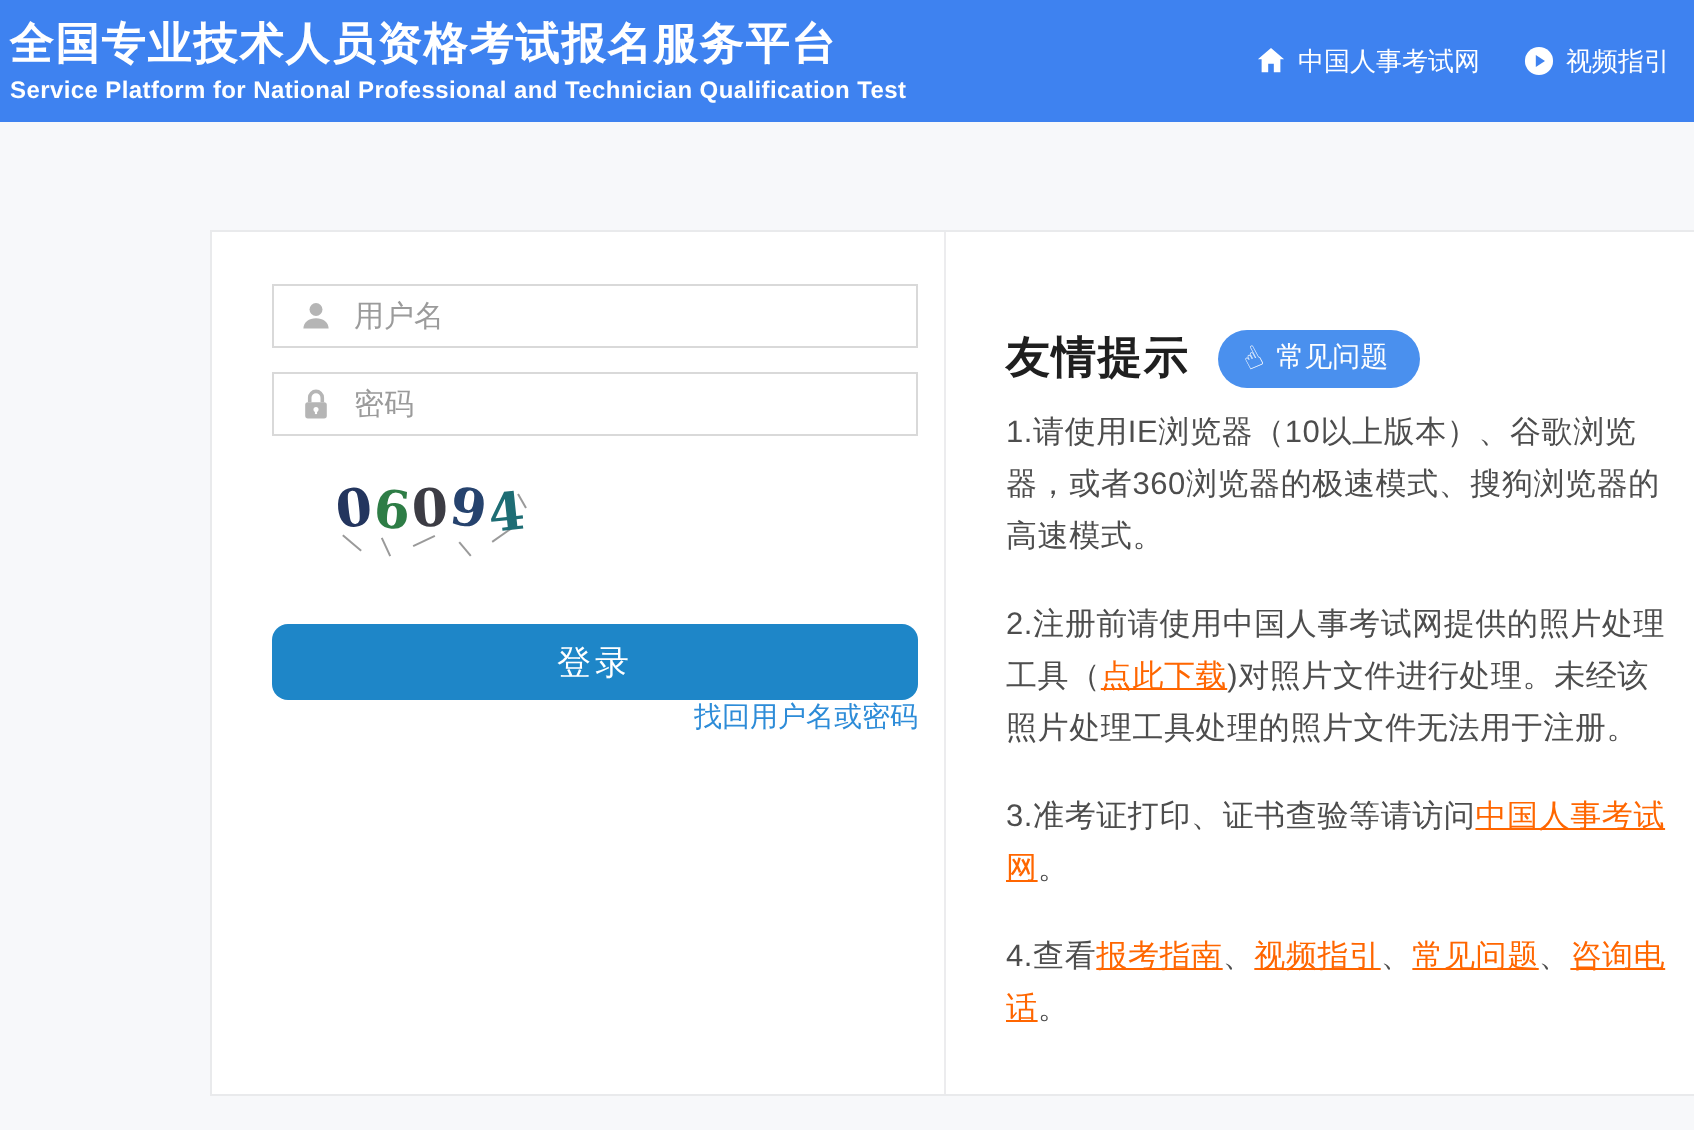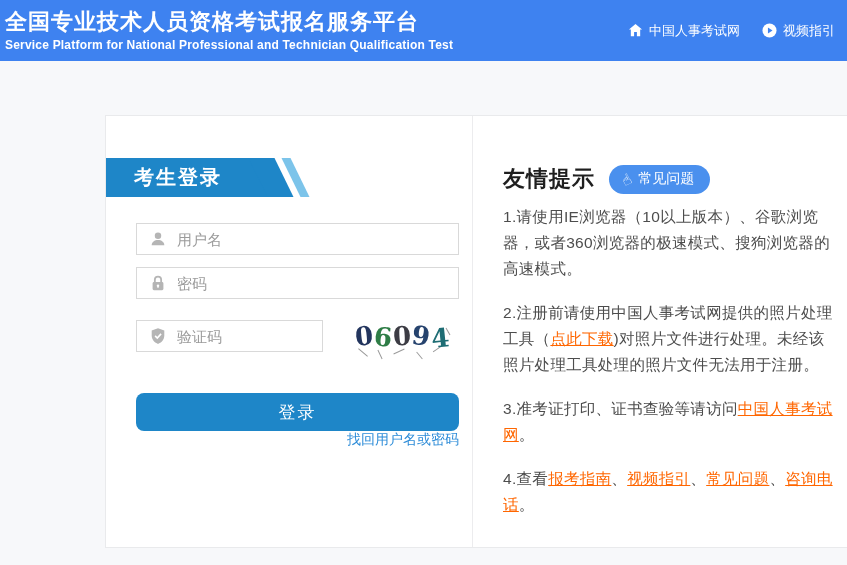--- a/index.html
+++ b/index.html
@@ -139,23 +139,20 @@
             <path d="M6.3 4.8 L11.2 8 L6.3 11.2 Z" fill="#3E82F0"></path>
           </svg>
       </span>
       <span>视频指引</span>
     </a>
   </nav>
 </header>
 
 <section class="card">
   <div class="login-col">
-    <div class="banner">
-      <span>考生登录</span>
-    </div>
     <div class="form">
       <div class="field">
         <span class="ficon">
           <svg viewBox="0 0 20 20">
               <circle cx="10" cy="6.4" r="3.6" fill="#B5B5B5"></circle>
               <path d="M3 17c0-3.6 3.1-5.8 7-5.8s7 2.2 7 5.8z" fill="#B5B5B5"></path>
             </svg>
         </span>
         <input type="text" placeholder="用户名" style="">
       </div>
@@ -164,29 +161,20 @@
           <svg viewBox="0 0 20 20">
               <rect x="4" y="9" width="12" height="9" rx="1.5" fill="#B5B5B5"></rect>
               <path d="M6.5 9 V6.5 a3.5 3.5 0 0 1 7 0 V9" fill="none" stroke="#B5B5B5" stroke-width="2"></path>
               <circle cx="10" cy="13" r="1.4" fill="#fff"></circle>
               <rect x="9.4" y="13" width="1.2" height="2.6" fill="#fff"></rect>
             </svg>
         </span>
         <input type="password" placeholder="密码" style="">
       </div>
       <div class="captcha-row">
-        <div class="field small">
-          <span class="ficon">
-            <svg viewBox="0 0 20 20">
-                <path d="M10 1.5 L17 4 V9.5 C17 14.5 13.5 17.5 10 18.8 C6.5 17.5 3 14.5 3 9.5 V4 Z" fill="#B5B5B5"></path>
-                <path d="M6.8 9.8 L9.2 12.2 L13.4 7.6" fill="none" stroke="#fff" stroke-width="1.8"></path>
-              </svg>
-          </span>
-          <input type="text" placeholder="验证码" style="">
-        </div>
         <div class="captcha-img">
           <i class="noise n0"></i>
           <i class="noise n1"></i>
           <i class="noise n2"></i>
           <i class="noise n3"></i>
           <i class="noise n4"></i>
           <i class="noise n5"></i>
         <span class="cap-d cap-d0" style="color: rgb(35, 53, 94);">0</span>
             <span class="cap-d cap-d1" style="color: rgb(46, 125, 70);">6</span>
             <span class="cap-d cap-d2" style="color: rgb(60, 60, 68);">0</span>

